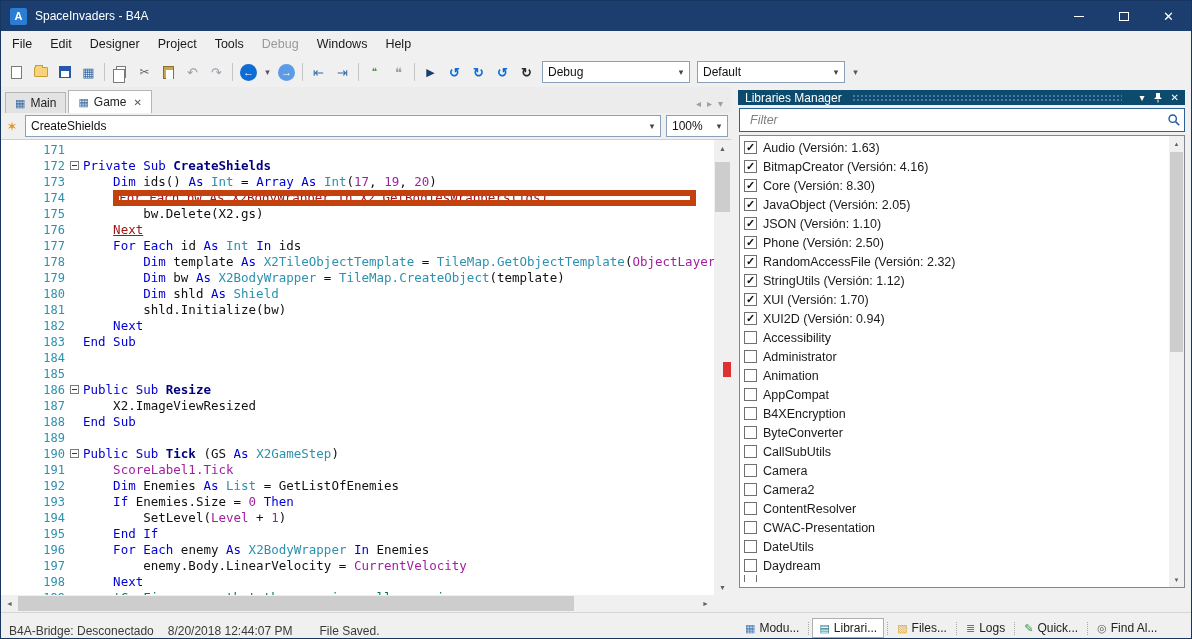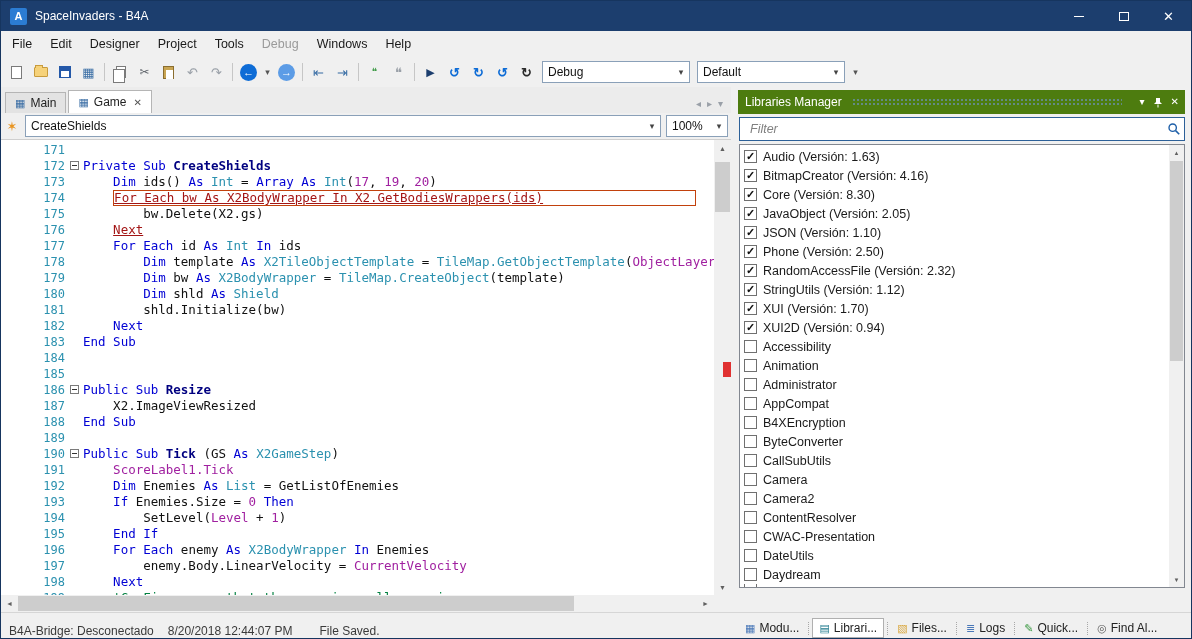--- a/index.html
+++ b/index.html
@@ -104,37 +104,37 @@
   .foldbox { width:9px; height:9px; border:1px solid #7a7a7a; background:#fff; margin-top:3px; position:relative; display:block; }
   .foldbox::after { content:""; position:absolute; left:1px; right:1px; top:3px; height:1px; background:#333; }
   .code { flex:1; overflow:hidden; display:flex; min-width:0; }
   .sg-k { color:#0000d4; }
   .sg-t { color:#2B91AF; }
   .sg-m { color:#a020a0; }
   .sg-c { color:#008040; }
   .sg-p { color:#111; }
   .sg-s { color:#000080; font-weight:bold; }
   .sg-u { color:#a31515; text-decoration:underline; }
-  .curbox { flex:1; display:flex; align-items:center; border:1px solid #c2410c; height:16px; margin-right:18px; min-width:0; overflow:hidden; }
+  .curbox { flex:1; display:flex; align-items:center; border:6px solid #c2410c; height:16px; margin-right:18px; min-width:0; overflow:hidden; }
   
   .vscroll { position:absolute; right:0; top:0; bottom:17px; width:17px; background:#f0f0f0; }
   .vthumb { position:absolute; left:1px; right:1px; top:22px; height:50px; background:#cdcdcd; }
   .sbtn { position:absolute; width:17px; height:16px; display:flex; align-items:center; justify-content:center; font-size:7px; color:#606060; }
   .v-up { top:0; } .v-dn { bottom:0; }
   .redmark { position:absolute; right:0; top:222px; width:8px; height:15px; background:#e03131; }
   .hscroll { position:absolute; left:0; right:17px; bottom:0; height:17px; background:#f0f0f0; }
   .hthumb { position:absolute; top:1px; bottom:1px; left:17px; width:556px; background:#cdcdcd; }
   .h-l { left:0; top:0; } .h-r { right:0; top:0; }
   .scroll-corner { position:absolute; right:0; bottom:0; width:17px; height:17px; background:#f0f0f0; }
   
   .splitter { width:7px; flex:none; background:#f0f0f0; }
   
   .right-col { flex:1; display:flex; flex-direction:column; padding:3px 6px 0 0; min-height:0; background:#f0f0f0; }
   .panel-header {
-    height:24px; flex:none; background:#4d7c0f; color:#fff; display:flex; align-items:center;
+    height:15px; flex:none; background:#0c4a6e; color:#fff; display:flex; align-items:center;
     padding:0 6px 0 7px; font-size:12px;
   }
   .grip { flex:1; height:8px; margin:0 10px; background-image:radial-gradient(#6e93c4 1px, transparent 1px); background-size:4px 4px; opacity:.65; }
   .ph-ic { margin-left:8px; font-size:10px; line-height:1; display:flex; align-items:center; }
   .filter-row { height:30px; flex:none; display:flex; align-items:center; padding:3px 0 3px 1px; }
   .filter-box { flex:1; height:24px; background:#fff; border:1px solid #2c6098; display:flex; align-items:center; }
   .filter-input { flex:1; border:none; outline:none; font-size:12.5px; padding:0 10px; font-family:"Liberation Sans",sans-serif; color:#737373; min-width:0; }
   .filter-input::placeholder { color:#808080; font-style:italic; }
   .filter-search { flex:none; width:20px; display:flex; justify-content:center; }
   .lib-list { flex:1; background:#fff; border:1px solid #828790; margin:0 0 24px 1px; position:relative; overflow:hidden; padding:2px 15px 0 4px; min-height:0; }
@@ -426,25 +426,25 @@
           <div class="lib-row">
             <span class="cbx">✓</span>
             <span>XUI2D (Versión: 0.94)</span>
           </div>
           <div class="lib-row">
             <span class="cbx"></span>
             <span>Accessibility</span>
           </div>
           <div class="lib-row">
             <span class="cbx"></span>
+            <span>Administrator</span>
+          </div>
+          <div class="lib-row">
+            <span class="cbx"></span>
             <span>Animation</span>
-          </div>
-          <div class="lib-row">
-            <span class="cbx"></span>
-            <span>Administrator</span>
           </div>
           <div class="lib-row">
             <span class="cbx"></span>
             <span>AppCompat</span>
           </div>
           <div class="lib-row">
             <span class="cbx"></span>
             <span>B4XEncryption</span>
           </div>
           <div class="lib-row">

